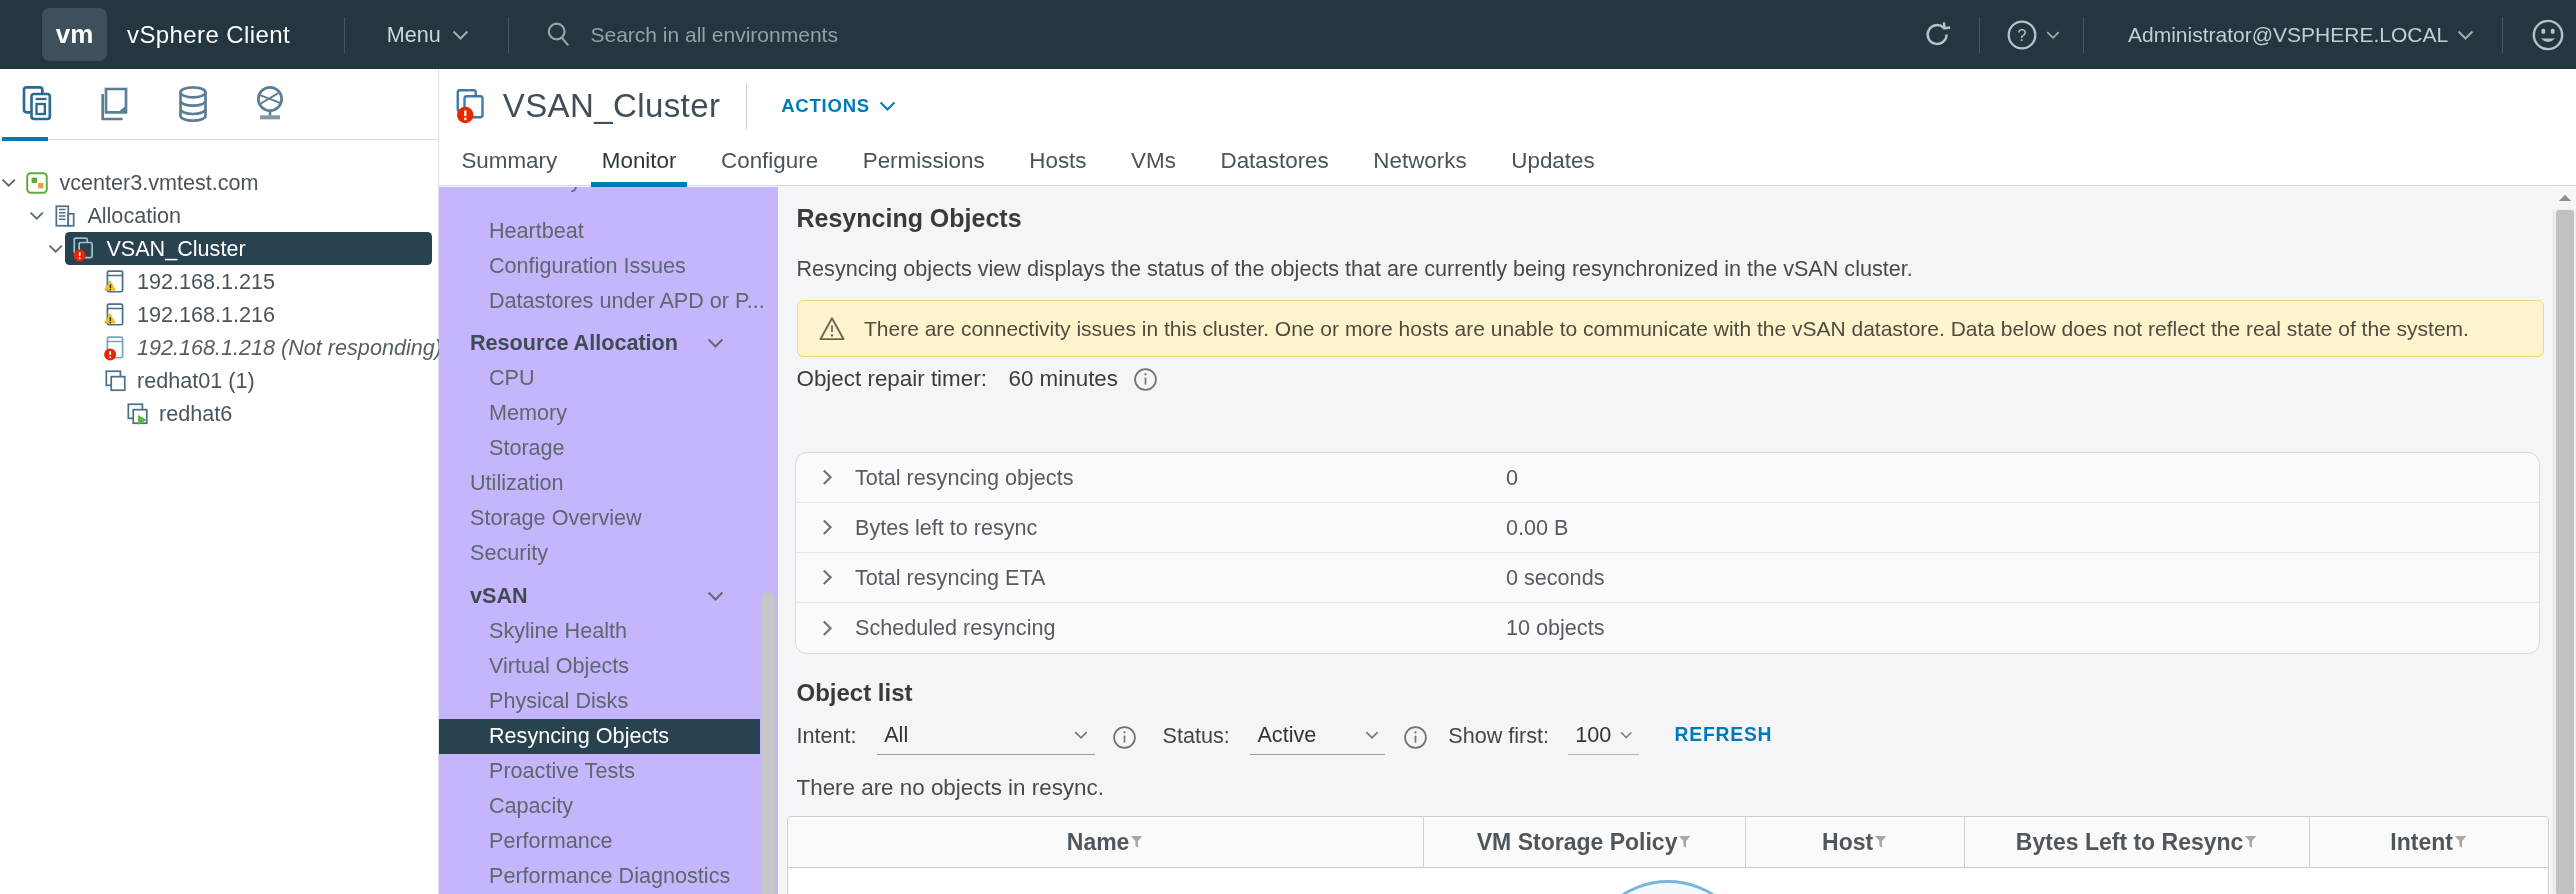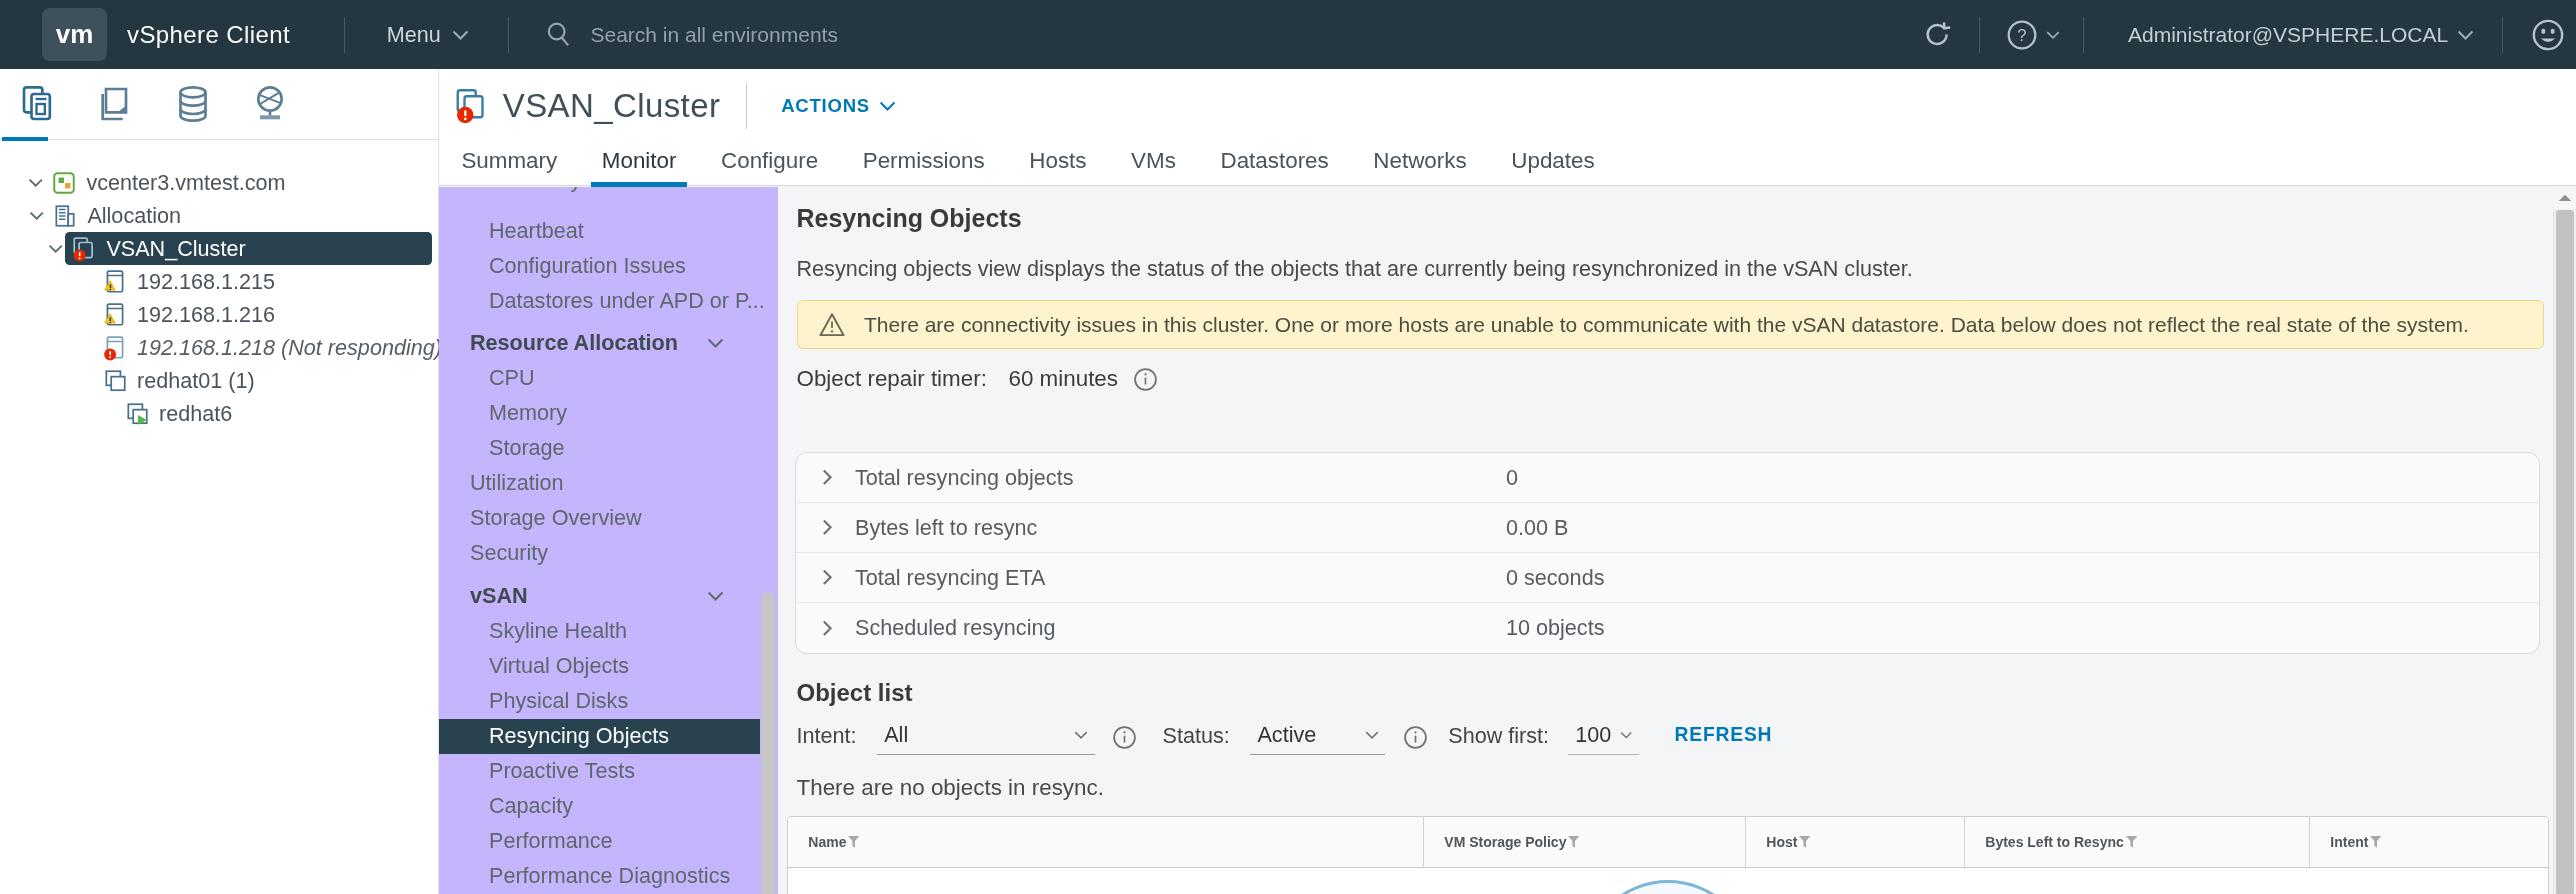--- a/index.html
+++ b/index.html
@@ -72,21 +72,21 @@
   .nav-row.top { padding-left:31px; }
   .nav-row.group { padding-left:31px; font-weight:700; color:#3f4a51; margin-top:7.7px; }
   .nav-row.group .grp-chev { position:absolute; right:54px; }
   .nav-row.selected { background:#28434f; color:#fff; margin-right:18.5px; }
   .nav-scrollbar { position:absolute; right:3.1px; top:405px; width:14px; height:303px; background:#c6c6c6; border-radius:7px 7px 0 0; }
 
   
   #content { position:absolute; left:778px; top:187px; width:1798px; height:708px; background:#f4f5f6; }
   .c-heading { position:absolute; left:18.5px; top:17px; font-size:25px; color:#3a3a3a; }
   .c-desc { position:absolute; left:18.5px; top:69px; font-size:21.6px; color:#4a4a4a; }
-  .banner { position:absolute; left:18.5px; top:113px; width:1747px; height:49px; background:#fdf3cd;
+  .banner { position:absolute; left:18.5px; top:113px; width:1747px; height:57px; background:#fdf3cd;
     border:1.5px solid #eed77e; border-radius:6.2px; display:flex; align-items:center; }
   .banner svg { margin-left:20px; flex:0 0 auto; }
   .banner-text { margin-left:18.5px; font-size:21px; color:#4c4c40; }
   .repair-row { position:absolute; left:18.5px; top:179px; display:flex; align-items:center; font-size:22.4px; color:#3c3c3c; }
   .repair-value { margin-left:21.6px; }
   .info-ico { margin-left:15.4px; }
   .c-note { position:absolute; left:18.5px; top:232px; font-size:22.4px; color:#2e2e2e; }
   .sum-table { position:absolute; left:17px; top:265px; width:1745px; background:#f9fafb;
     border:0.8px solid #d8dbde; border-radius:12px; }
   .sum-row { height:50px; display:flex; align-items:center; position:relative; border-bottom:0.8px solid #e6e8ea; }
@@ -98,22 +98,22 @@
   .ol-heading { position:absolute; left:18.5px; top:492px; font-size:24px; color:#3a3a3a; }
   .controls { position:absolute; left:18.5px; top:535px; display:flex; align-items:center; font-size:21.6px; color:#454545; }
   .sel { display:flex; align-items:center; justify-content:space-between; border-bottom:0.8px solid #9a9a9a; padding:0 6.2px 6.2px 7.7px; color:#333; }
   .sel .chev polyline { stroke:#767676; }
   .ctl-label { padding-bottom:6.2px; }
   .refresh-link { color:#0079b8; font-weight:700; font-size:19.3px; letter-spacing:0.8px; padding-bottom:7.7px; cursor:pointer; }
   .c-empty { position:absolute; left:18.5px; top:588px; font-size:22.4px; color:#4a4a4a; }
   .obj-table { position:absolute; left:9.3px; top:629px; width:1762px; height:80px;
     border:0.8px solid #cfcfcf; border-radius:3.9px 3.9px 0 0; background:#fff; overflow:hidden; }
   .obj-head { display:flex; height:51px; background:#fafafa; border-bottom:0.8px solid #c9c9c9; }
-  .obj-th { display:flex; align-items:center; justify-content:flex-start; padding:0 20px 0 20px;
-    font-size:14px; font-weight:700; color:#4f565c; border-left:0.8px solid #d2d2d2; }
+  .obj-th { display:flex; align-items:center; justify-content:center; padding:0 20px 0 20px;
+    font-size:23px; font-weight:700; color:#4f565c; border-left:0.8px solid #d2d2d2; }
   .obj-th:first-child { border-left:none; }
   .empty-circle { position:absolute; left:805px; top:693px; width:170px; height:170px; border-radius:50%;
     border:3.9px solid #7cb5d9; background:#f3f9fd; }
 
   
   .c-sb-track { position:absolute; right:0; top:0; width:23px; height:708px; background:#f0f0f0; border-left:0.8px solid #e3e3e3; }
   .c-sb-up { position:absolute; right:0; top:0; width:23px; height:21.6px; background:#f6f6f6; display:flex; align-items:center; justify-content:center; }
   .c-sb-thumb { position:absolute; right:2.3px; top:23px; width:18px; height:685px; background:#c1c1c1; border-radius:3.1px; }
 </style>
 </head>
@@ -205,21 +205,21 @@
         <circle cx="12" cy="9" r="7" fill="none" stroke="#5b7e95" stroke-width="1.6"></circle>
         <path d="M5.6 6.5 l12.8 5 M6 12 l11 -6.5" fill="none" stroke="#5b7e95" stroke-width="1.2"></path>
         <line x1="12" y1="16" x2="12" y2="19" stroke="#5b7e95" stroke-width="1.6"></line>
         <line x1="6" y1="20" x2="18" y2="20" stroke="#7d97a6" stroke-width="2.4"></line>
       </svg>
     </div>
   </div>
 
   <div class="tree">
 
-    <div class="tree-row" style="padding-left:28px">
+    <div class="tree-row" style="padding-left:1px">
       <svg class="tree-chev" viewBox="0 0 20 12">
           <polyline points="2,2 10,10 18,2"></polyline>
         </svg>
       <svg class="t-ico" viewBox="0 0 24 24">
         <rect x="3" y="3" width="18" height="18" rx="3" fill="none" stroke="#61a83e" stroke-width="1.8"></rect>
         <rect x="7" y="7" width="5" height="5" fill="#61a83e"></rect>
         <rect x="13" y="12" width="5" height="5" fill="#e8a33d"></rect>
       </svg>
       <span class="tree-label">vcenter3.vmtest.com</span>
     </div>

